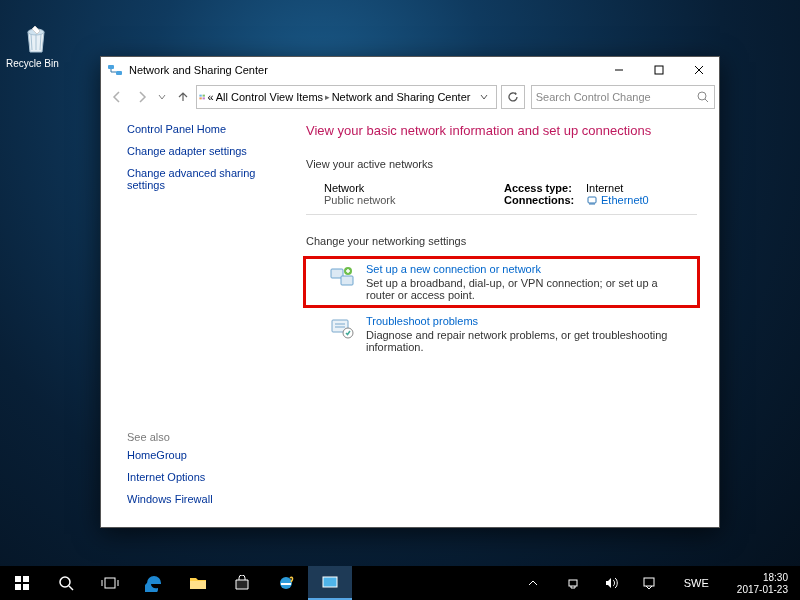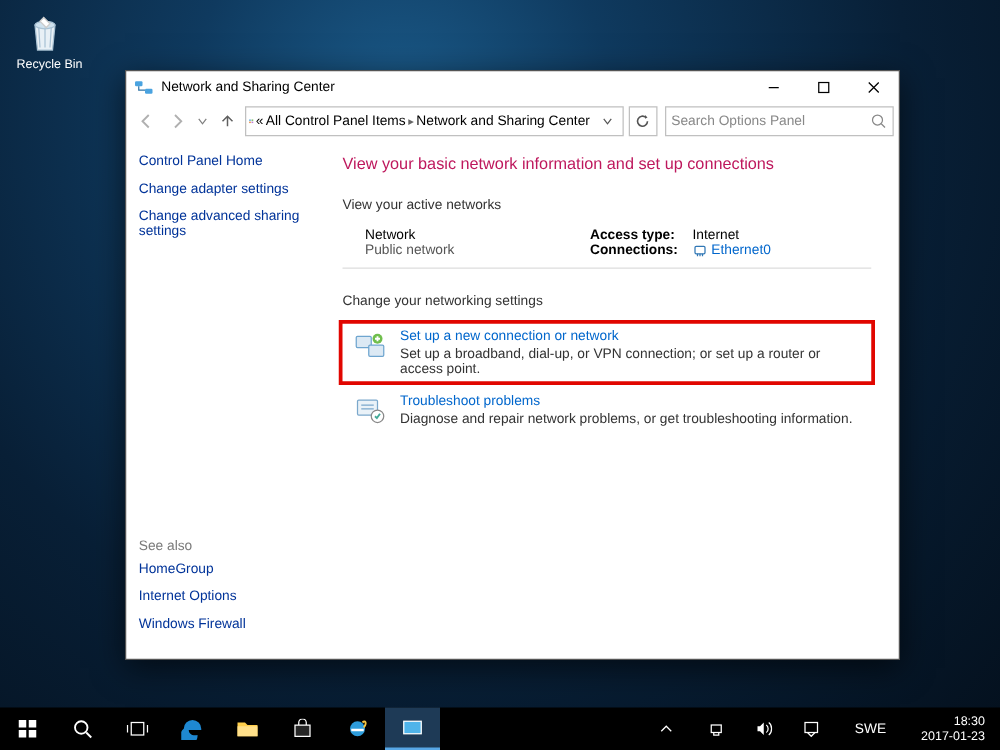--- a/index.html
+++ b/index.html
@@ -1,19 +1,19 @@
 <!DOCTYPE html>
 <html><head>
 <meta charset="utf-8">
 <style>
   html, body { margin:0; padding:0; font-family:"Segoe UI",Arial,sans-serif; font-size:11px; background:#0a2540; width:800px; height:600px; overflow:hidden; }
   .desktop { position:relative; width:800px; height:600px;
     background: radial-gradient(ellipse at 40% 15%, #1b5b8a 0%, #0f3a5f 25%, #081f36 60%, #04101d 100%); }
 
-  .desktop-icon { position:absolute; top:8px; left:6px; width:60px; text-align:right; color:#fff; font-size:10px; }
+  .desktop-icon { position:absolute; top:20px; left:6px; width:60px; text-align:left; color:#fff; font-size:10px; }
   .desktop-icon svg { display:block; margin:0 auto 2px; }
 
   
   .window { position:absolute; top:56px; left:100px; width:618px; height:470px; background:#fff; box-shadow:0 6px 24px rgba(0,0,0,0.6); border:1px solid #555; }
   .titlebar { height:26px; display:flex; align-items:center; padding-left:6px; }
   .titlebar .title { margin-left:6px; font-size:11px; }
   .titlebar .spacer { flex:1; }
   .titlebar .btn { width:40px; height:26px; display:flex; align-items:center; justify-content:center; font-size:12px; }
 
   .navrow { height:28px; display:flex; align-items:center; padding:0 4px; gap:2px; }
@@ -23,40 +23,40 @@
   .breadcrumb .bc { display:flex; align-items:center; gap:2px; font-size:11px; white-space:nowrap; }
   .breadcrumb .bc span.sep { color:#666; font-size:9px; }
   .breadcrumb .bc .label { color:#000; }
   .breadcrumb .tail { flex:1; }
   .breadcrumb .dd { color:#555; padding:0 6px; }
   .refresh { width:22px; height:22px; border:1px solid #c0c0c0; display:flex; align-items:center; justify-content:center; margin-left:2px; }
   .search { width:180px; height:22px; border:1px solid #c0c0c0; display:flex; align-items:center; padding:0 4px; color:#888; font-size:11px; margin-left:4px; }
   .search .srch-icon { margin-left:auto; color:#888; }
 
   .content { display:flex; height:calc(100% - 54px); }
-  .sidebar { width:145px; padding:12px 10px; font-size:11px; color:#003399; }
+  .sidebar { width:145px; padding:12px 26px; font-size:11px; color:#003399; }
   .sidebar .side-link { margin-bottom:10px; cursor:default; }
   .sidebar .side-link.dark { color:#003399; }
   .sidebar .seealso { margin-top:240px; color:#7a7a7a; }
   .sidebar .seealso + .side-link { margin-top:6px; }
 
   .main { flex:1; padding:12px 22px 12px 8px; }
   .main h1 { margin:0 0 14px; font-weight:normal; font-size:13px; color:#be185d; }
   .main .section-label { font-size:11px; color:#333; margin-bottom:12px;margin-top:20px; }
   .netrow { display:flex; align-items:flex-end; gap:60px; padding-left:18px; margin-bottom:8px;}
   .netcol {}
   .netcol .nettitle { font-weight:normal; font-size:11px; }
   .netcol .netsub { color:#555; font-size:11px; }
   .nettable { font-size:11px;}
   .nettable div { display:flex; gap:10px; }
   .nettable .key { width:72px;font-weight:bold; }
   .nettable .val { color:#0066cc; }
   .nettable .val.plain { color:#000; }
   hr.thin { border:0; border-top:1px solid #ddd; margin:8px 0 10px; }
-  .item { display:flex; gap:10px; padding:4px 8px; margin-bottom:6px; }
+  .item { display:flex; gap:10px; padding:4px 22px; margin-bottom:6px; }
   .item.highlight { outline:3px solid #e10600; background:#fff; }
   .item .icon-holder { width:28px; height:28px; flex:none; }
   .item .link { color:#0066cc; font-size:11px; }
   .item .desc { color:#333; font-size:11px; margin-top:2px; }
 
   
   .taskbar { position:absolute; bottom:0; left:0; right:0; height:34px; background:#000; display:flex; align-items:stretch; color:#fff; }
   .tb-btn { width:44px; display:flex; align-items:center; justify-content:center; }
   .tb-btn.active { background:#1e3a56; box-shadow:inset 0 -2px 0 #57a7e6; }
   .tray { margin-left:auto; display:flex; align-items:center; gap:20px; padding:0 4px; }
@@ -134,21 +134,21 @@
         <svg width="16" height="16" viewBox="0 0 16 16">
           <rect x="1" y="2" width="6" height="5" fill="#6fb6e8"></rect>
             <rect x="9" y="2" width="6" height="5" fill="#84c06e"></rect>
           <rect x="1" y="9" width="6" height="5" fill="#e89a5a"></rect>
             <rect x="9" y="9" width="6" height="5" fill="#c080d4"></rect>
         </svg>
         <span class="bc">
             <span class="label">«</span>
           </span>
         <span class="bc">
-            <span class="label">All Control Panel Items</span>
+            <span class="label">All Control View Items</span>
             <span class="sep"> ▸ </span>
           </span>
         <span class="bc">
             <span class="label">Network and Sharing Center</span>
           </span>
         <span class="tail"></span>
         <span class="dd">
           <svg width="8" height="8">
               <path d="M1 2l3 4 3-4" stroke="#555" fill="none"></path>
             </svg>
@@ -156,21 +156,21 @@
       </div>
 
       <div class="refresh">
         <svg width="14" height="14" viewBox="0 0 14 14">
           <path d="M11 7a4 4 0 1 1-1.3-3" stroke="#555" fill="none" stroke-width="1.3"></path>
           <path d="M9 2l2 2-2 1z" fill="#555"></path>
         </svg>
       </div>
 
       <div class="search">
-        <span>Search Options Panel</span>
+        <span>Search Control Change</span>
         <span class="srch-icon">
           <svg width="13" height="13">
               <circle cx="5" cy="5" r="4" stroke="#888" fill="none"></circle>
               <path d="M8 8l3 3" stroke="#888"></path>
             </svg>
         </span>
       </div>
     </div>
 
     <div class="content">

